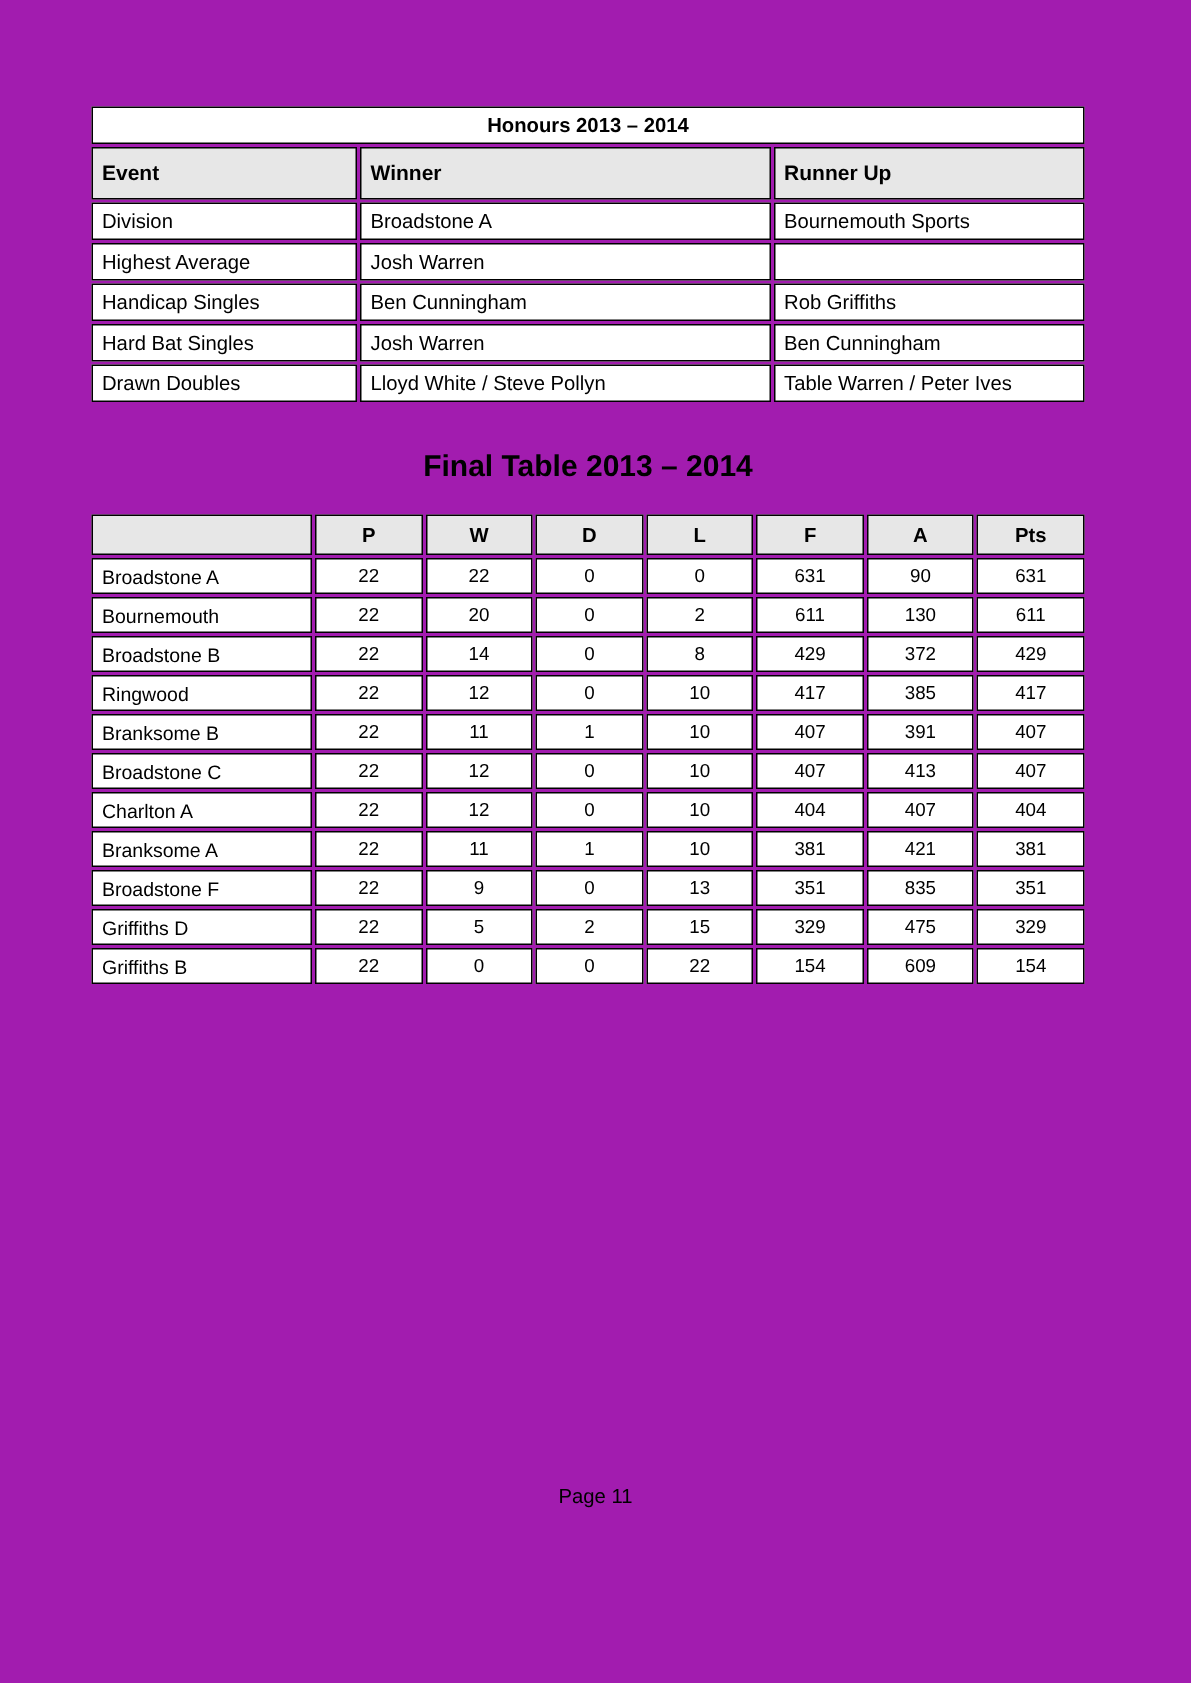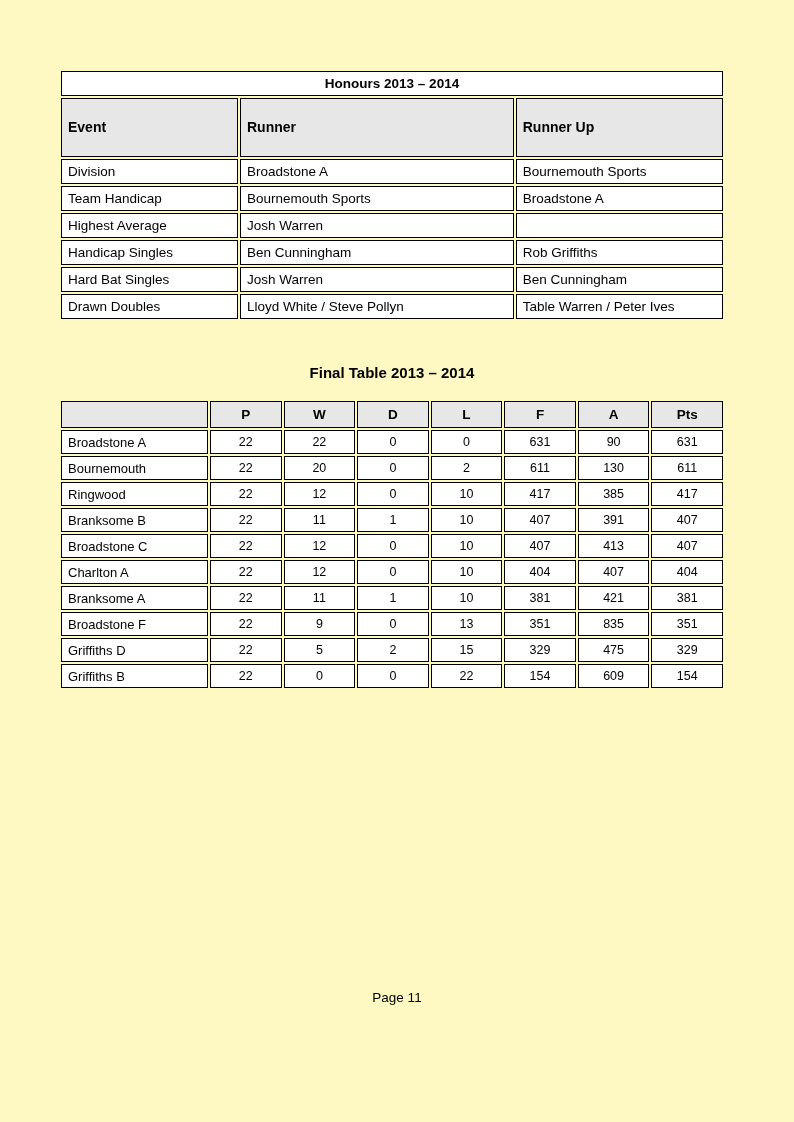--- a/index.html
+++ b/index.html
@@ -4,21 +4,21 @@
 <style>
   html, body {
     margin: 0;
     padding: 0;
     background: #ffffff;
   }
   .page {
     position: relative;
     width: 794px;
     height: 1122px;
-    background: #fef9c3;
+    background: #a21caf;
     color: #000000;
     font-family: "Liberation Sans", sans-serif;
     overflow: hidden;
   }
   .content {
     position: absolute;
     left: 59px;
     top: 69px;
     width: 666px;
   }
@@ -43,40 +43,40 @@
     font-size: 17px;
     line-height: 20px;
     font-weight: bold;
     text-align: center;
     padding: 8px 0 18px 0;
   }
   tr.head-row td {
     background: #e7e7e7;
     font-weight: bold;
     font-size: 14px;
-    padding: 20px 6px;
+    padding: 8px 6px;
   }
   
   table.final td {
     text-align: center;
     font-size: 12.5px;
     padding: 2.5px 6px;
   }
   table.final td.team-cell {
     text-align: left;
     font-size: 13px;
   }
   table.final tr.head-row td {
     font-size: 13.5px;
     padding: 4px 6px;
   }
   .section-heading {
-    margin: 43px 0 18px 0;
-    text-align: center;
-    font-size: 15px;
+    margin: 30px 0 18px 0;
+    text-align: center;
+    font-size: 20px;
     font-weight: bold;
   }
   .page-footer {
     position: absolute;
     top: 990px;
     left: 0;
     width: 794px;
     text-align: center;
     font-size: 13.5px;
   }
@@ -92,33 +92,28 @@
         <col style="width:26.9%">
         <col style="width:41.6%">
         <col style="width:31.5%">
       </colgroup>
       <tbody>
         <tr>
           <td class="title-cell" colspan="3">Honours 2013 – 2014</td>
         </tr>
         <tr class="head-row" id="honours-head">
             <td>Event</td>
-            <td>Runner</td>
+            <td>Winner</td>
             <td>Runner Up</td>
           </tr>
 
       <tr>
             <td>Division</td>
             <td>Broadstone A</td>
             <td>Bournemouth Sports</td>
-          </tr>
-          <tr>
-            <td>Team Handicap</td>
-            <td>Bournemouth Sports</td>
-            <td>Broadstone A</td>
           </tr>
           <tr>
             <td>Highest Average</td>
             <td>Josh Warren</td>
             <td></td>
           </tr>
           <tr>
             <td>Handicap Singles</td>
             <td>Ben Cunningham</td>
             <td>Rob Griffiths</td>
@@ -175,20 +170,30 @@
             <td class="team-cell">Bournemouth</td>
             <td>22</td>
             <td>20</td>
             <td>0</td>
             <td>2</td>
             <td>611</td>
             <td>130</td>
             <td>611</td>
           </tr>
           <tr>
+            <td class="team-cell">Broadstone B</td>
+            <td>22</td>
+            <td>14</td>
+            <td>0</td>
+            <td>8</td>
+            <td>429</td>
+            <td>372</td>
+            <td>429</td>
+          </tr>
+          <tr>
             <td class="team-cell">Ringwood</td>
             <td>22</td>
             <td>12</td>
             <td>0</td>
             <td>10</td>
             <td>417</td>
             <td>385</td>
             <td>417</td>
           </tr>
           <tr>

